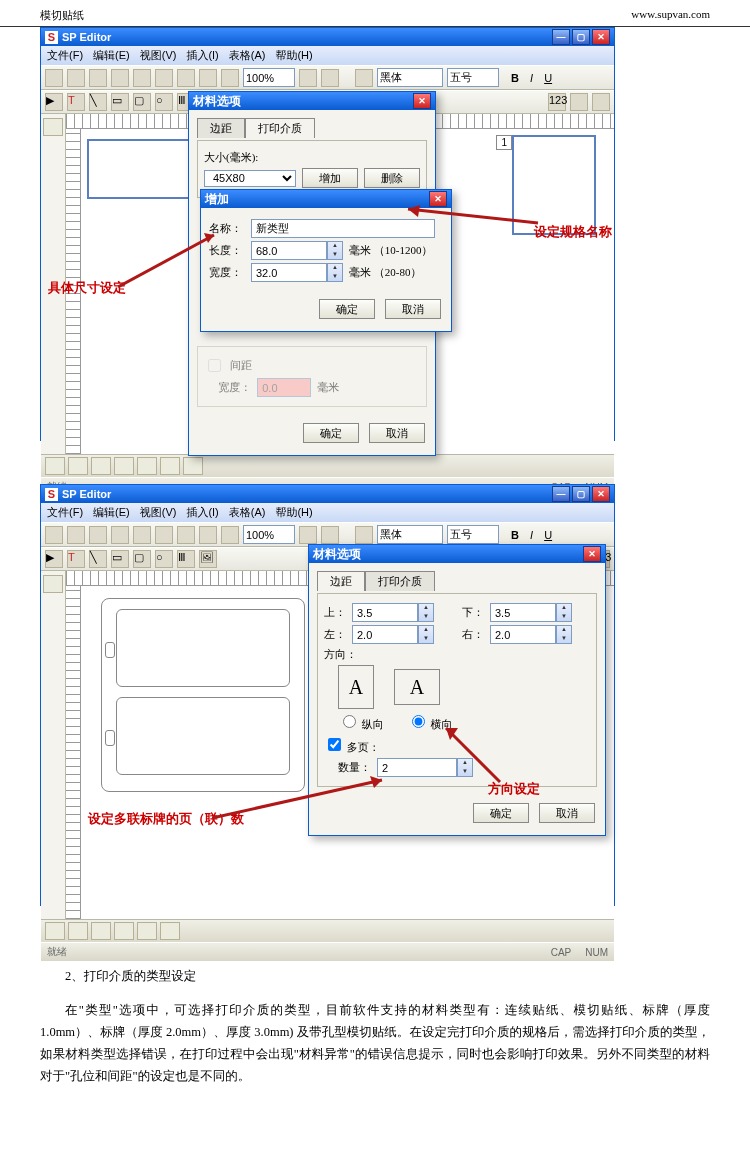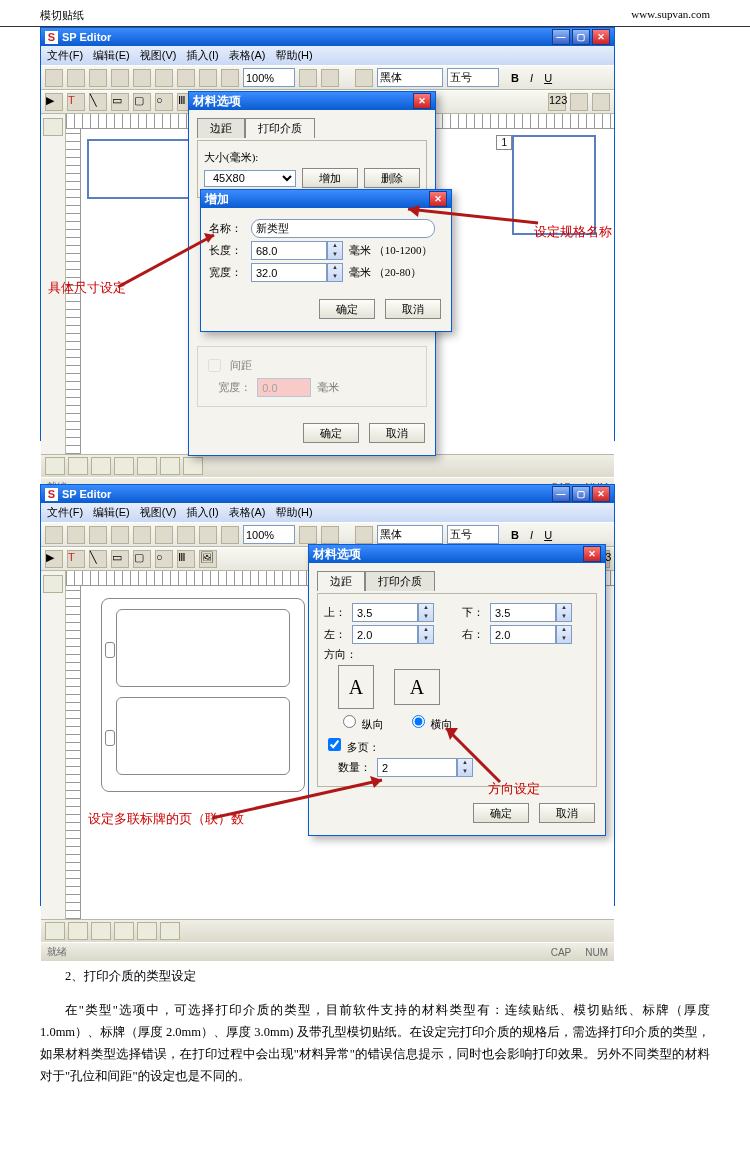--- a/index.html
+++ b/index.html
@@ -28,21 +28,21 @@
 .tab{border:1px solid #888;padding:2px 12px;background:#f4f3ee;font-size:11px;border-bottom:none}
 .tab.inactive{background:#e4e3dc}
 .group{border:1px solid #b8b8a8;margin:2px 0;padding:6px;background:#f4f3ee}
 .row{display:flex;align-items:center;gap:6px;margin:3px 0;font-size:11px}
 .inp{border:1px solid #7e9cc2;background:#fff;height:17px;padding:0 4px;font-size:11px}
 .spin{display:inline-flex;align-items:center}
 .spin .sarr{width:14px;height:17px;border:1px solid #7e9cc2;background:linear-gradient(#e7eefc,#c8d8f5);display:flex;flex-direction:column}
 .spin .sarr span{flex:1;text-align:center;font-size:6px;line-height:7px;color:#333}
 .btn{min-width:56px;height:20px;border:1px solid #888;background:linear-gradient(#fdfdfa,#e4e3d6);font-size:11px}
 .dlg-foot{display:flex;justify-content:flex-end;gap:10px;padding:6px 10px 12px 0}
-.annot{position:absolute;color:#c00;font-weight:normal;font-size:13px;font-family:"SimSun"}
+.annot{position:absolute;color:#c00;font-weight:bold;font-size:13px;font-family:"SimSun"}
 .arrow{position:absolute;pointer-events:none}
 .canvas-box{border:2px solid #5a7fc0;background:#fff}
 .orient-box{width:40px;height:44px;border:1px solid #888;display:inline-flex;align-items:center;justify-content:center;font-size:20px;font-family:serif}
 .leftpanel{width:24px;background:#f4f3ee;border-right:1px solid #b8b8a8;display:flex;flex-direction:column;gap:3px;padding-top:4px;align-items:center}
 .leftpanel span{width:18px;height:16px;border:1px solid #b5b096;background:#ececde}
 .bot-ico-row{background:linear-gradient(#f0efe6,#dcdacb);border-top:1px solid #b8b8a8;padding:2px 4px;display:flex;gap:3px}
 .bot-ico-row span{width:18px;height:16px;border:1px solid #b5b096;background:#ececde}
 
 
 svg.arrow path{stroke:#b01717;stroke-width:3;fill:none}
@@ -181,21 +181,21 @@
     <div class="dlg" style="left:160px;top:162px;width:250px">
       <div class="titlebar">
           <span>增加</span>
         <div class="wb">
             <span class="cls">✕</span>
           </div>
       </div>
       <div class="dlg-body">
         <div class="row">
             <span style="width:36px">名称：</span>
-          <input class="inp" style="width: 174px; border-radius: 9px;" value="新类型">
+          <input class="inp" style="width: 174px;" value="新类型">
         </div>
         <div class="row">
             <span style="width:36px">长度：</span>
           <span class="spin">
               <input class="inp" style="width: 66px;" value="68.0">
               <span class="sarr">
                 <span>▲</span>
                 <span>▼</span>
               </span>
             </span>

